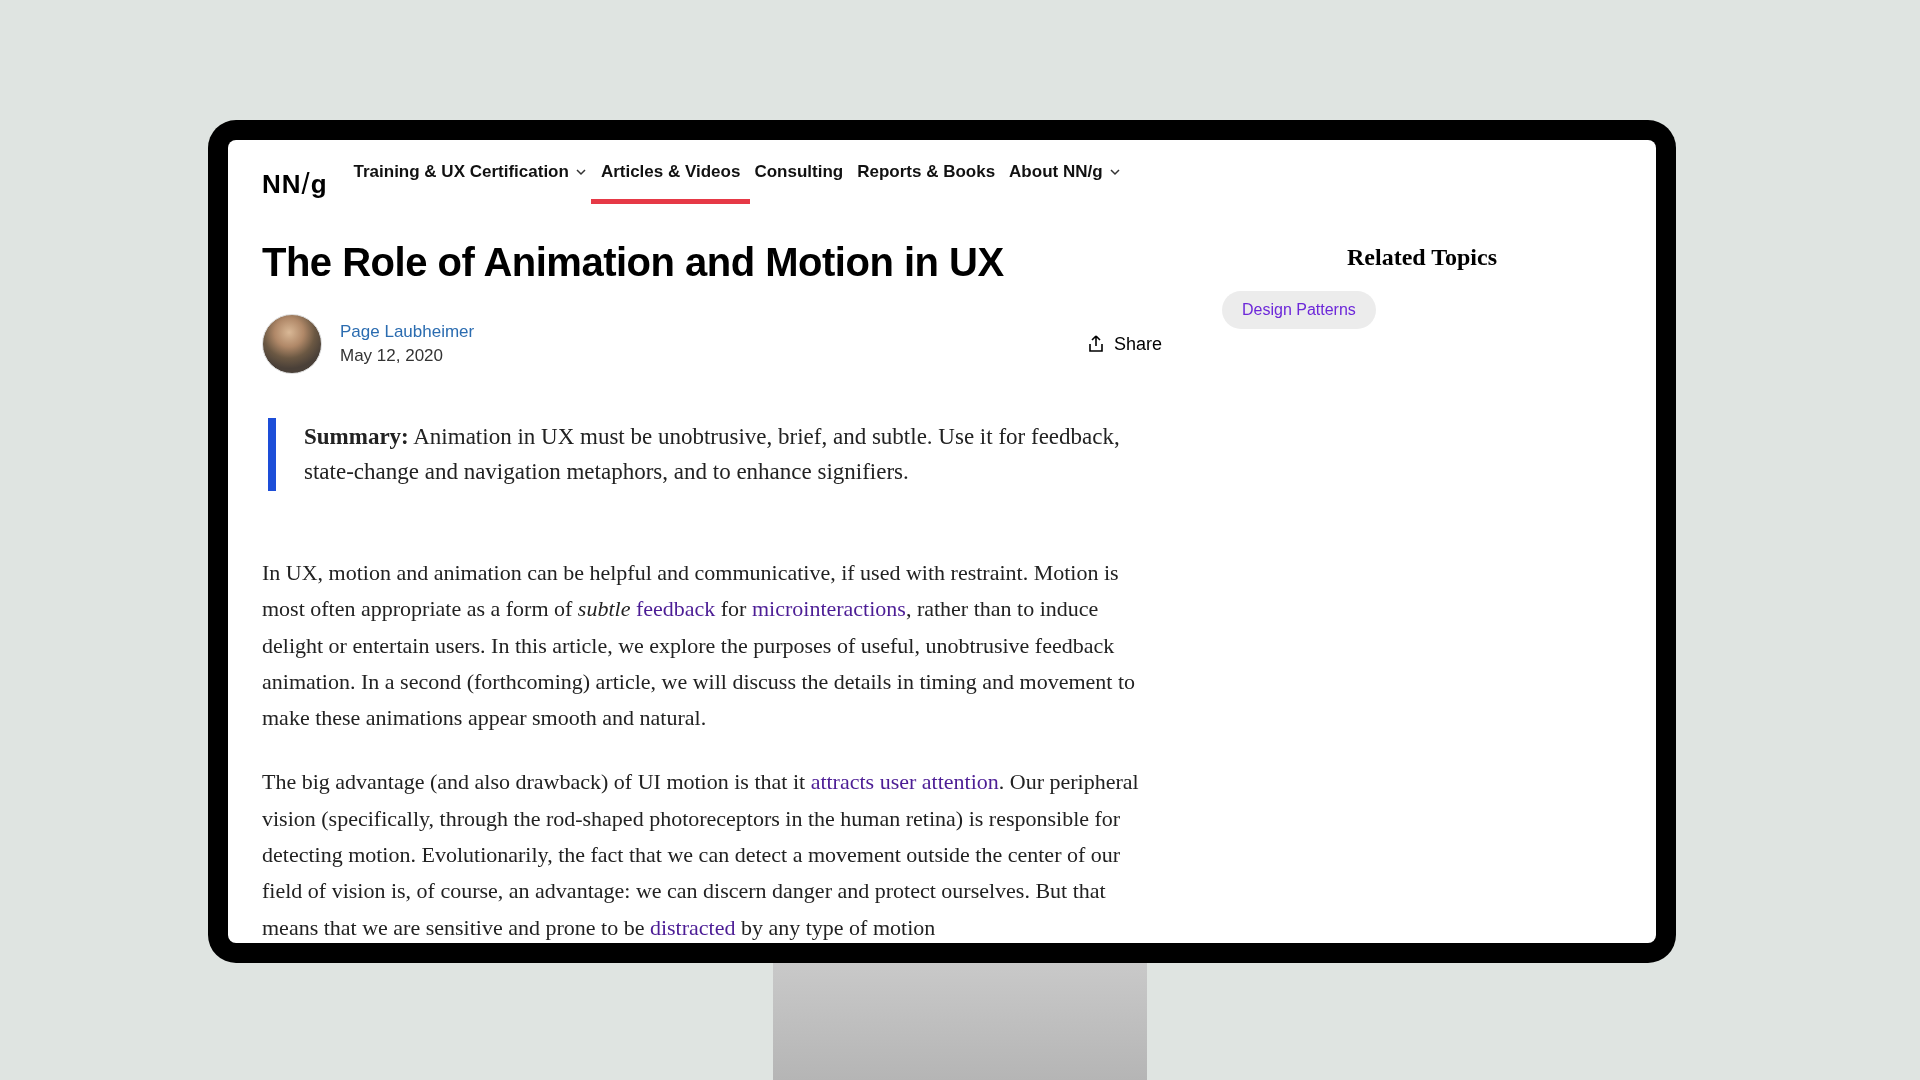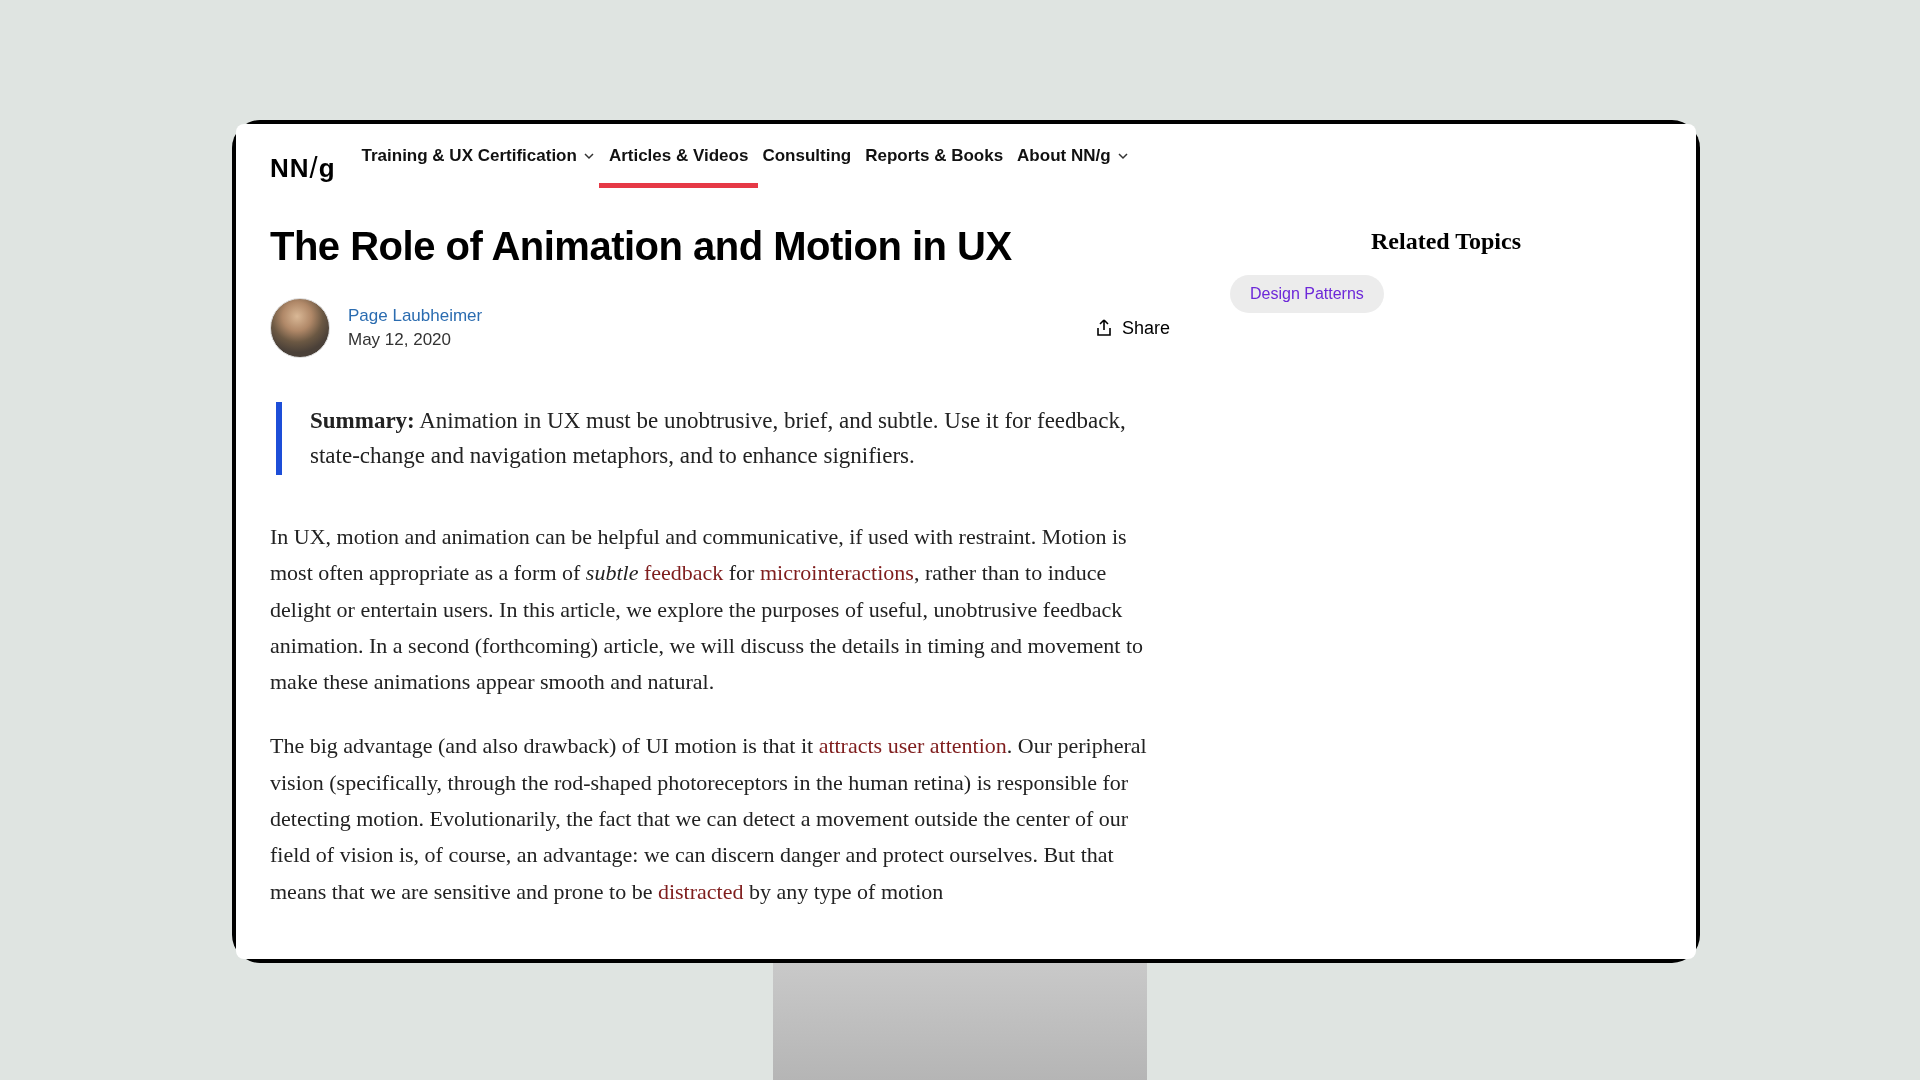--- a/index.html
+++ b/index.html
@@ -6,26 +6,26 @@
     body {
       background: #dfe4e1;
       width: 1920px;
       height: 1080px;
       font-family: -apple-system, BlinkMacSystemFont, "Segoe UI", Arial, sans-serif;
       overflow: hidden;
     }
     .monitor {
       position: absolute;
       top: 120px;
-      left: 232px;
+      left: 208px;
       width: 1468px;
       height: 843px;
       background: #000;
       border-radius: 28px;
-      padding: 4px;
+      padding: 20px;
     }
     .screen {
       background: #fff;
       width: 100%;
       height: 100%;
       border-radius: 8px;
       overflow: hidden;
       position: relative;
     }
     .stand {
@@ -113,37 +113,37 @@
     .author-block { display: flex; align-items: center; gap: 18px; }
     .avatar {
       width: 60px; height: 60px; border-radius: 50%;
       background: radial-gradient(circle at 45% 30%, #d9b896 0%, #b08868 28%, #6b5843 50%, #4a4038 70%);
       border: 1px solid #ddd;
     }
     .author-name { color: #2b6cb0; font-size: 17px; font-weight: 500; cursor: pointer; }
     .date { color: #333; font-size: 17px; margin-top: 4px; }
     .share { display: flex; align-items: center; gap: 8px; font-size: 18px; font-weight: 400; cursor: pointer; }
     .summary {
-      border-left: 6px solid #1d4ed8;
+      border-left: 8px solid #1d4ed8;
       padding: 2px 0 2px 28px;
-      margin: 0 0 44px 6px;
+      margin: 0 0 64px 6px;
       font-family: Georgia, "Times New Roman", serif;
       font-size: 23px;
       line-height: 1.5;
       color: #222;
     }
     .summary-label { font-weight: 700; }
     .body-text {
       font-family: Georgia, "Times New Roman", serif;
       font-size: 22px;
       line-height: 1.65;
       color: #222;
     }
     .body-text p { margin-bottom: 28px; }
-    .body-text a { color: #7f1d1d; text-decoration: none; }
+    .body-text a { color: #4c1d95; text-decoration: none; }
     .body-text em { font-style: italic; }
     .sidebar { padding-top: 0; flex:1;}
     .sidebar-title {
       font-family: Georgia, "Times New Roman", serif;
       font-size: 24px;
       font-weight: 700;
       margin-bottom: 20px;
       margin-top: 6px;
       text-align: center;
     }

